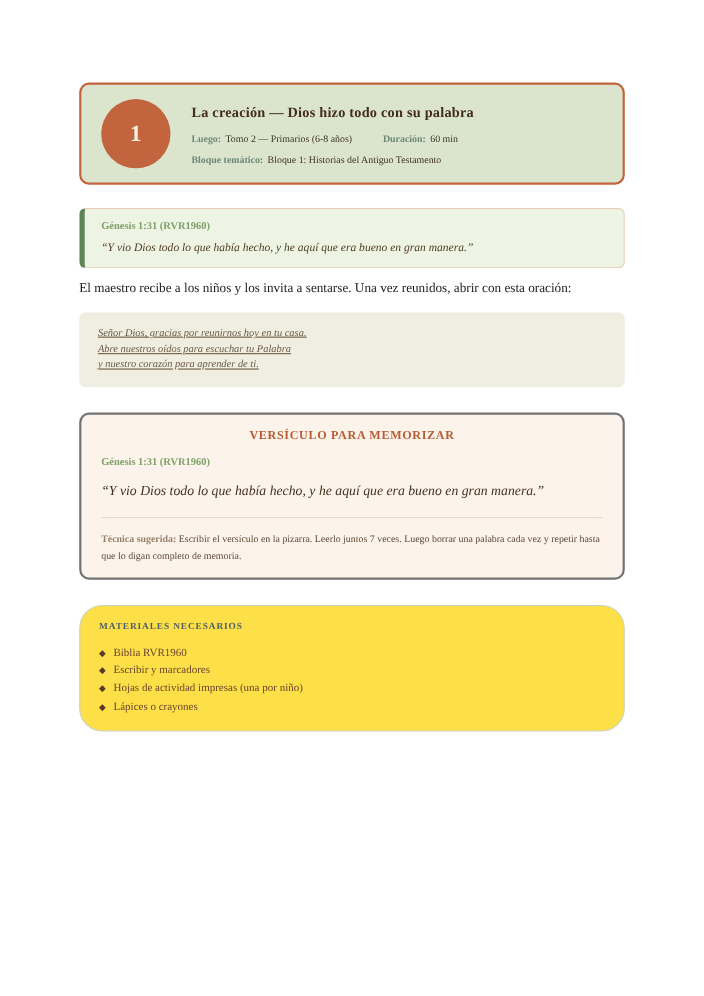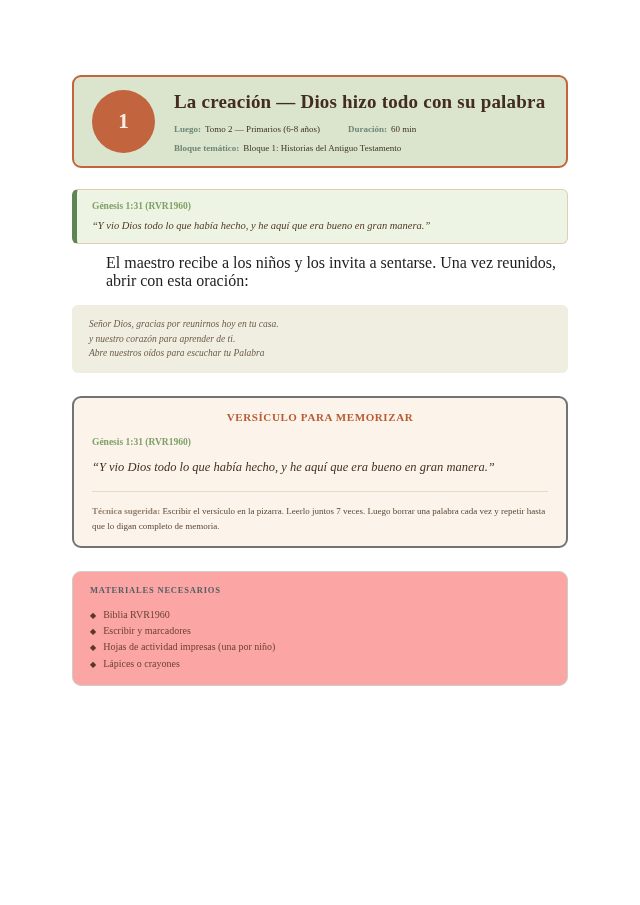--- a/index.html
+++ b/index.html
@@ -28,21 +28,21 @@
   .badge {
     flex: 0 0 auto;
     width: 63px; height: 63px; border-radius: 50%;
     background: #c2653e;
     color: #f7f1e4;
     display: flex; align-items: center; justify-content: center;
     font-size: 21px; font-weight: bold;
   }
   .header-content { flex: 1 1 auto; }
   .lesson-title {
-    font-size: 19px; font-weight: bold; color: #432d1c;
+    font-size: 13px; font-weight: bold; color: #432d1c;
     letter-spacing: 0.2px;
     margin-bottom: 11px;
   }
   .meta-row { font-size: 9px; margin-top: 2px; }
   .meta-row + .meta-row { margin-top: 9px; }
   .meta-label { color: #6e8878; font-weight: bold; }
   .meta-value { color: #3f332a; margin-left: 4px; }
   .meta-gap { margin-left: 28px; }
 
   
@@ -62,33 +62,34 @@
     color: #503a26; font-style: italic; font-size: 10.5px;
   }
 
   
   .section-heading {
     margin-top: 17px;
     font-size: 11.5px; font-weight: bold; color: #161616;
   }
   .section-paragraph {
     margin-top: 10px;
-    font-size: 16px; color: #1d1d1d; margin-left: 34px;
+    font-size: 12px; color: #1d1d1d;
   }
 
   
   .prayer-box {
     margin-top: 15px;
     background: #efeee1;
     border-radius: 6px;
     padding: 12px 17px;
     font-style: italic;
     font-size: 9.5px;
     color: #6d5c46;
     line-height: 1.55;
+    text-decoration: underline;
   }
 
   
   .verse-card {
     margin-top: 23px;
     background: #fcf3eb;
     border: 2px solid #737373;
     border-radius: 9px;
     padding: 13px 18px 13px;
   }
@@ -112,23 +113,23 @@
     margin: 0 0 12px 0;
   }
   .technique {
     font-size: 9px; color: #5c4935; line-height: 1.6;
   }
   .technique-label { color: #97826d; font-weight: bold; }
 
   
   .materials-card {
     margin-top: 23px;
-    background: #fca5a5;
+    background: #fde047;
     border: 1px solid #c9d2c4;
-    border-radius: 9px;
+    border-radius: 21px;
     padding: 13px 17px 13px;
   }
   .materials-heading {
     color: #515f66; font-weight: bold; font-size: 8.5px;
     letter-spacing: 0.8px;
     margin-bottom: 12px;
   }
   .materials-list { list-style: none; }
   .materials-list li {
     font-size: 10px; color: #6a4430; line-height: 1.62;
@@ -161,22 +162,22 @@
 
   <div class="scripture-callout">
     <div class="scripture-ref">Génesis 1:31 (RVR1960)</div>
     <div class="scripture-quote">“Y vio Dios todo lo que había hecho, y he aquí que era bueno en gran manera.”</div>
   </div>
 
   <div class="section-paragraph">El maestro recibe a los niños y los invita a sentarse. Una vez reunidos, abrir con esta oración:</div>
 
   <div class="prayer-box">
     <div>Señor Dios, gracias por reunirnos hoy en tu casa.</div>
+    <div>Abre nuestros oídos para escuchar tu Palabra</div>
     <div>y nuestro corazón para aprender de ti.</div>
-    <div>Abre nuestros oídos para escuchar tu Palabra</div>
   </div>
 
   <div class="verse-card">
     <div class="verse-title">VERSÍCULO PARA MEMORIZAR</div>
     <div class="verse-ref">Génesis 1:31 (RVR1960)</div>
     <div class="verse-quote">“Y vio Dios todo lo que había hecho, y he aquí que era bueno en gran manera.”</div>
     <hr class="verse-divider">
     <div class="technique">
       <span class="technique-label">Técnica sugerida:</span><span> Escribir el versículo en la pizarra. Leerlo juntos 7 veces. Luego borrar una palabra cada vez y repetir hasta que lo digan completo de memoria.</span>
     </div>

